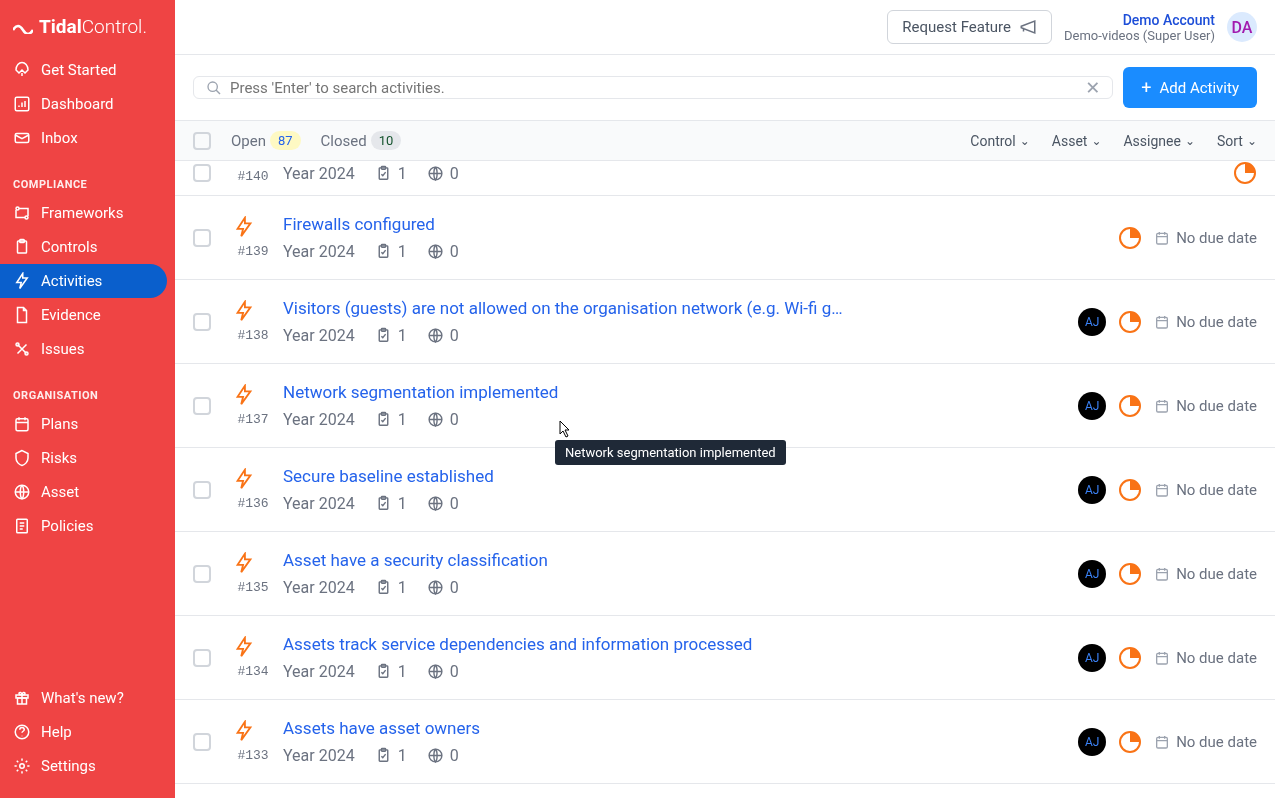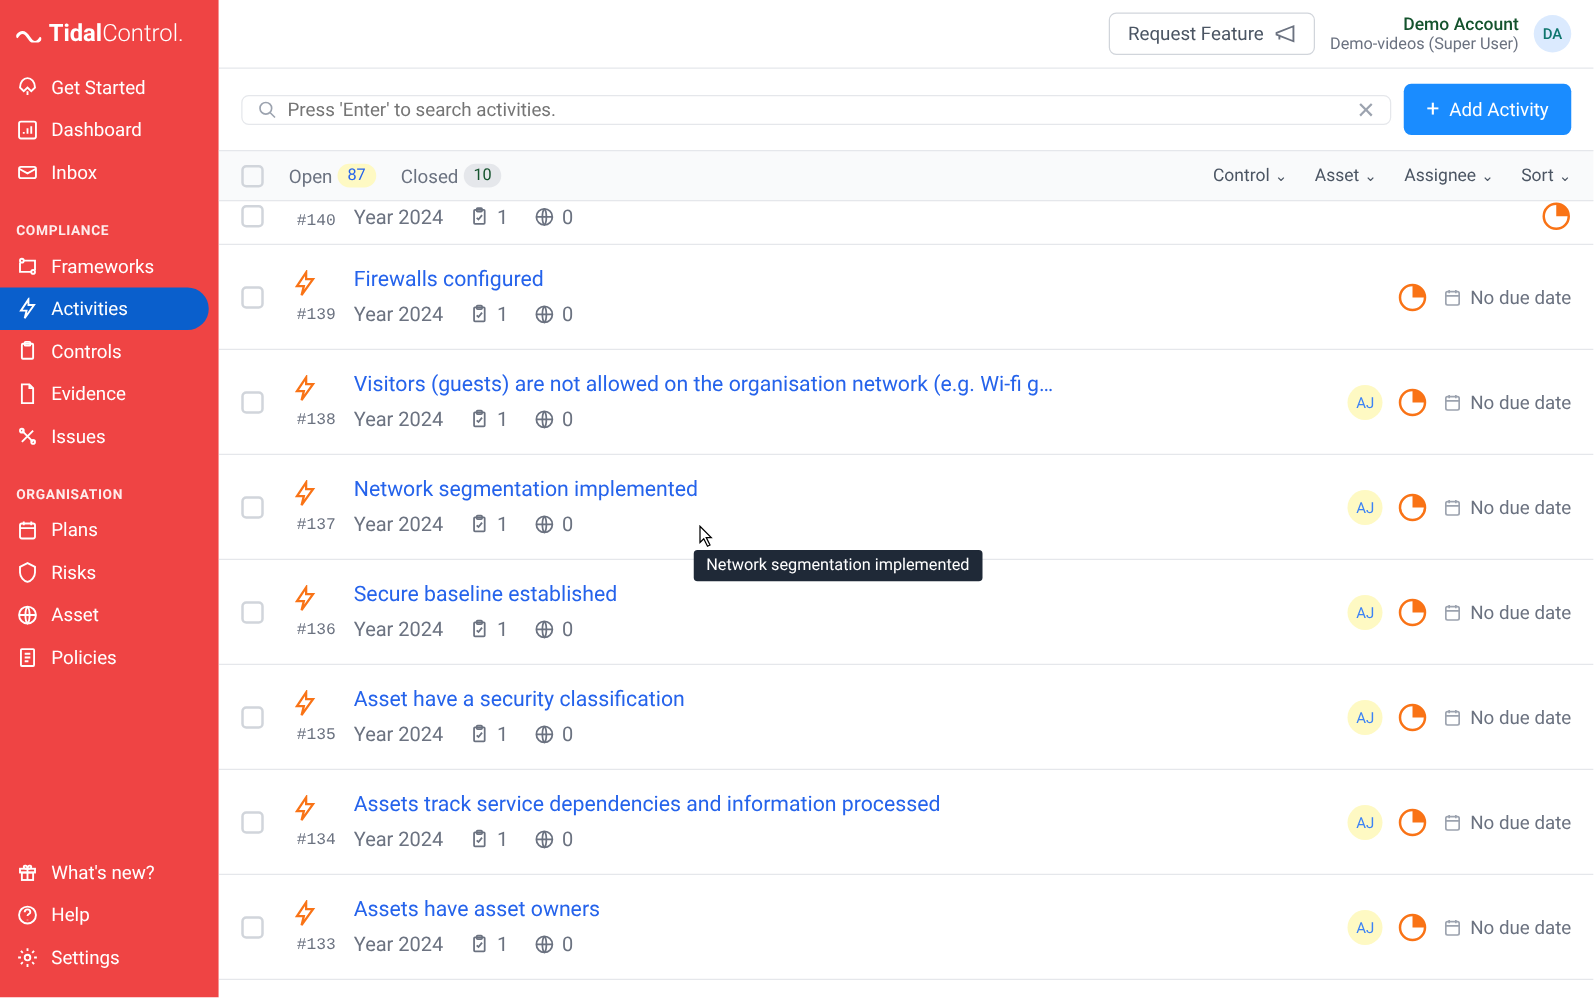--- a/index.html
+++ b/index.html
@@ -16,23 +16,23 @@
     .nav-item { display: flex; align-items: center; padding: 8px 13px; font-size: 15px; cursor: pointer; color: white; }
     .nav-item.active { background: #0a5fcc; border-radius: 0 20px 20px 0; margin-right: 8px; }
     .nav-icon { width: 18px; height: 18px; margin-right: 10px; display: inline-flex; align-items: center; justify-content: center; }
     .nav-footer { margin-top: auto; }
     
     .main { flex: 1; display: flex; flex-direction: column; background: white; overflow: hidden; }
     
     .topbar { display: flex; justify-content: flex-end; align-items: center; padding: 10px 18px; border-bottom: 1px solid #e5e7eb; gap: 12px; }
     .feature-btn { display: flex; align-items: center; gap: 8px; padding: 7px 14px; border: 1px solid #d1d5db; border-radius: 6px; background: white; color: #4b5563; font-size: 15px; cursor: pointer; }
     .account { text-align: right; font-size: 14px; }
-    .account-name { color: #14532d; font-weight: 500; }
+    .account-name { color: #1d4ed8; font-weight: 500; }
     .account-sub { color: #6b7280; font-size: 13px; }
-    .avatar-da { width: 30px; height: 30px; border-radius: 50%; background: #dbeafe; color: #0f766e; display: flex; align-items: center; justify-content: center; font-size: 12px; font-weight: 500; }
+    .avatar-da { width: 30px; height: 30px; border-radius: 50%; background: #dbeafe; color: #a21caf; display: flex; align-items: center; justify-content: center; font-size: 16px; font-weight: 500; }
     
     .toolbar { display: flex; align-items: center; padding: 12px 18px; gap: 10px; }
     .searchbox { flex: 1; display: flex; align-items: center; border: 1px solid #e5e7eb; border-radius: 6px; padding: 0 12px; }
     .searchbox input { flex: 1; border: none; outline: none; font-size: 15px; color: #374151; }
     .search-icon { color: #9ca3af; margin-right: 8px; }
     .clear-icon { color: #9ca3af; cursor: pointer; font-size: 18px; }
     .add-btn { background: #1a8cff; color: white; border: none; padding: 10px 18px; border-radius: 6px; font-size: 15px; display: flex; align-items: center; gap: 8px; cursor: pointer; }
     
     .filters { display: flex; align-items: center; padding: 10px 18px; background: #f9fafb; border-top: 1px solid #e5e7eb; border-bottom: 1px solid #e5e7eb; }
     .check-all { margin-right: 20px; }
@@ -49,21 +49,21 @@
     .row { display: flex; align-items: center; padding: 18px; border-bottom: 1px solid #e5e7eb; }
     .row-check { margin-right: 22px; }
     .row-icon-col { text-align: center; width: 40px; margin-right: 10px; }
     .bolt { color: #f97316; }
     .row-id { font-size: 13px; color: #6b7280; margin-top: 6px; font-family: Liberation Mono, monospace; }
     .row-content { flex: 1; min-width: 0; }
     .row-title { color: #2563eb; font-size: 17px; margin-bottom: 8px; white-space: nowrap; overflow: hidden; text-overflow: ellipsis; max-width: 580px; cursor: pointer; }
     .row-meta { display: flex; align-items: center; gap: 20px; color: #6b7280; font-size: 16px; }
     .meta-item { display: flex; align-items: center; gap: 6px; }
     .row-right { display: flex; align-items: center; gap: 12px; }
-    .avatar-aj { width: 28px; height: 28px; border-radius: 50%; background: #fef9c3; color: #3b82f6; display: flex; align-items: center; justify-content: center; font-size: 12px; }
+    .avatar-aj { width: 28px; height: 28px; border-radius: 50%; background: #000000; color: #3b82f6; display: flex; align-items: center; justify-content: center; font-size: 12px; }
     .progress { color: #f97316; }
     .due { display: flex; align-items: center; gap: 6px; color: #6b7280; font-size: 15px; }
     
     .tooltip { position: absolute; background: #1f2937; color: white; font-size: 13px; padding: 5px 10px; border-radius: 3px; top: 440px; left: 555px; z-index: 10; }
     .cursor { position: absolute; top: 420px; left: 555px; z-index: 11; pointer-events: none; }
     
     svg { display: block; }
     .chev { font-size: 12px; }
   </style>
 </head>
@@ -115,36 +115,36 @@
         <div class="nav-item">
           <span class="nav-icon">
             <svg width="18" height="18" viewBox="0 0 24 24" fill="none" stroke="white" stroke-width="2">
               <circle cx="6" cy="6" r="2"></circle>
               <circle cx="18" cy="18" r="2"></circle>
               <path d="M8 6 L20 6 L20 16 M4 8 L4 18 L16 18"></path>
             </svg>
           </span>
           <span>Frameworks</span>
         </div>
-        <div class="nav-item active">
-          <span class="nav-icon">
-            <svg width="18" height="18" viewBox="0 0 24 24" fill="none" stroke="white" stroke-width="2">
-              <path d="M13 2 L5 14 L11 14 L9 22 L19 8 L13 8 Z"></path>
-            </svg>
-          </span>
-          <span>Activities</span>
-        </div>
         <div class="nav-item">
           <span class="nav-icon">
             <svg width="18" height="18" viewBox="0 0 24 24" fill="none" stroke="white" stroke-width="2">
               <rect x="6" y="4" width="12" height="16" rx="1"></rect>
               <rect x="9" y="2" width="6" height="4" rx="1"></rect>
             </svg>
           </span>
           <span>Controls</span>
+        </div>
+        <div class="nav-item active">
+          <span class="nav-icon">
+            <svg width="18" height="18" viewBox="0 0 24 24" fill="none" stroke="white" stroke-width="2">
+              <path d="M13 2 L5 14 L11 14 L9 22 L19 8 L13 8 Z"></path>
+            </svg>
+          </span>
+          <span>Activities</span>
         </div>
         <div class="nav-item">
           <span class="nav-icon">
             <svg width="18" height="18" viewBox="0 0 24 24" fill="none" stroke="white" stroke-width="2">
               <path d="M14 2 L6 2 L6 22 L18 22 L18 6 Z M14 2 L14 6 L18 6"></path>
             </svg>
           </span>
           <span>Evidence</span>
         </div>
         <div class="nav-item">

